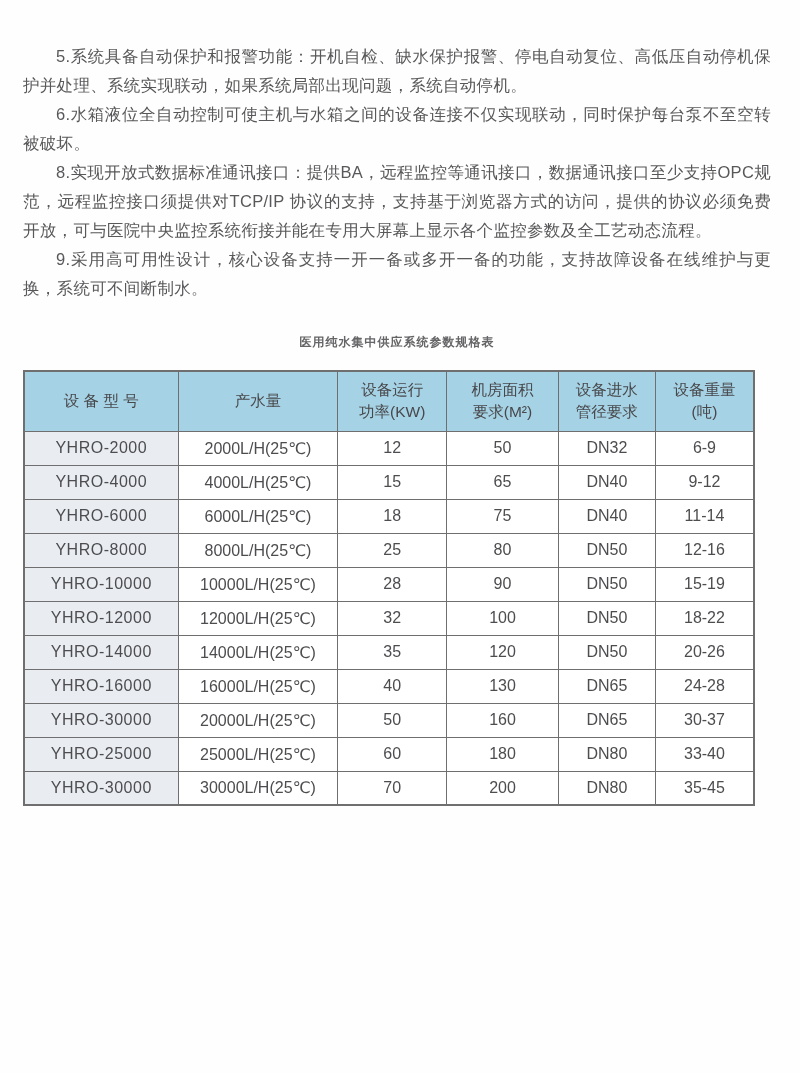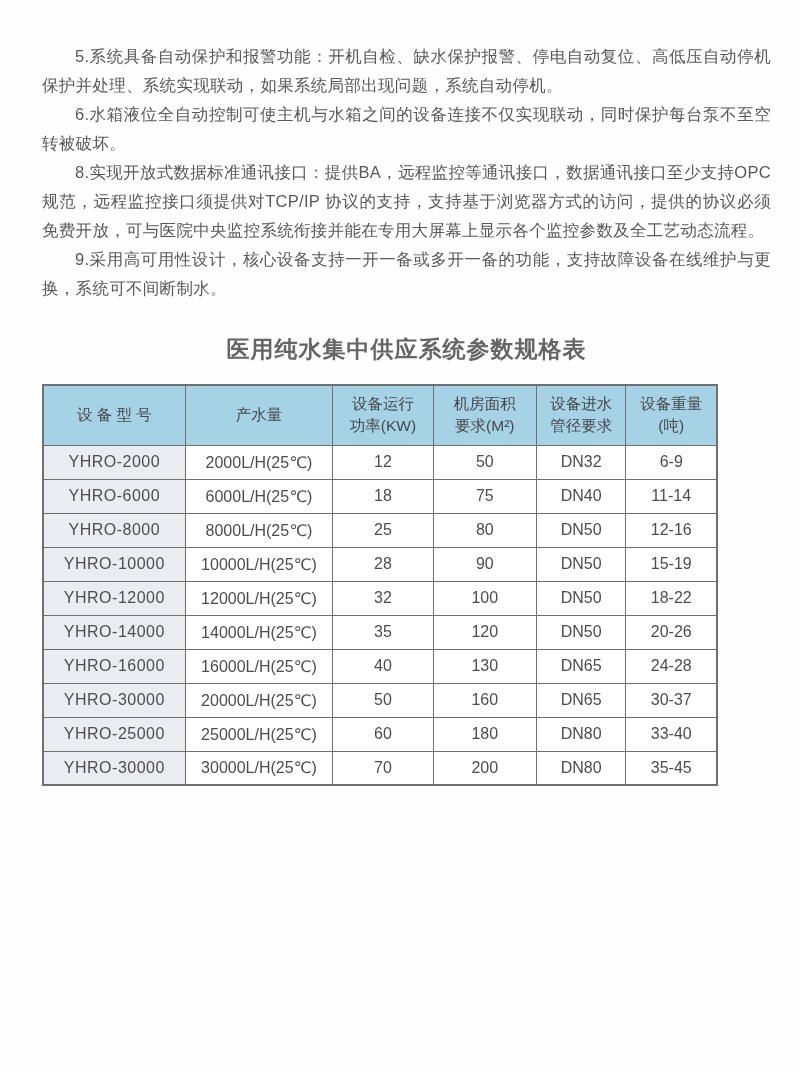--- a/index.html
+++ b/index.html
@@ -14,41 +14,41 @@
     width: 800px;
     height: 1073px;
     font-family: "Liberation Sans", "DejaVu Sans", sans-serif;
     color: var(--text);
     overflow: hidden;
   }
   .page {
     width: 800px;
     height: 1073px;
     background: #fefefe;
-    padding: 42px 29px 0 42px;
+    padding: 42px 29px 0 23px;
   }
   .para {
     font-size: 16.5px;
     line-height: 29px;
     text-indent: 2em;
     text-align: justify;
     color: var(--text);
     letter-spacing: 0.3px;
   }
   .table-title {
     margin-top: 31px;
     margin-bottom: 19px;
     text-align: center;
-    font-size: 23px;
+    font-size: 12px;
     font-weight: 600;
     color: #656567;
     letter-spacing: 1px;
   }
   table.spec {
-    width: 676px;
+    width: 732px;
     border-collapse: collapse;
     table-layout: fixed;
     border: 2px solid var(--border);
   }
   table.spec th, table.spec td {
     border: 1.5px solid var(--border);
     text-align: center;
     vertical-align: middle;
     color: #4d4d50;
   }
@@ -117,20 +117,28 @@
     <tbody>
         <tr>
           <td class="model-cell">YHRO-2000</td>
           <td>2000L/H(25℃)</td>
           <td>12</td>
           <td>50</td>
           <td>DN32</td>
           <td>6-9</td>
         </tr>
         <tr>
+          <td class="model-cell">YHRO-4000</td>
+          <td>4000L/H(25℃)</td>
+          <td>15</td>
+          <td>65</td>
+          <td>DN40</td>
+          <td>9-12</td>
+        </tr>
+        <tr>
           <td class="model-cell">YHRO-6000</td>
           <td>6000L/H(25℃)</td>
           <td>18</td>
           <td>75</td>
           <td>DN40</td>
           <td>11-14</td>
         </tr>
         <tr>
           <td class="model-cell">YHRO-8000</td>
           <td>8000L/H(25℃)</td>

